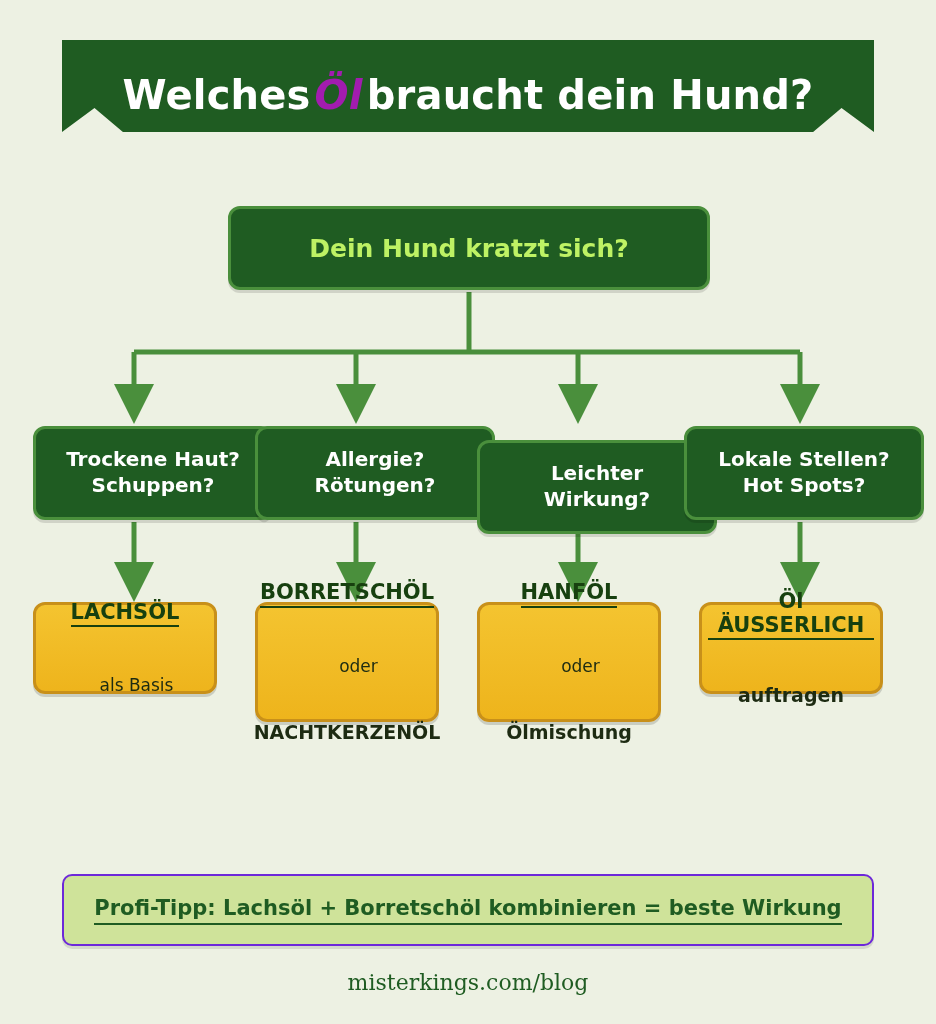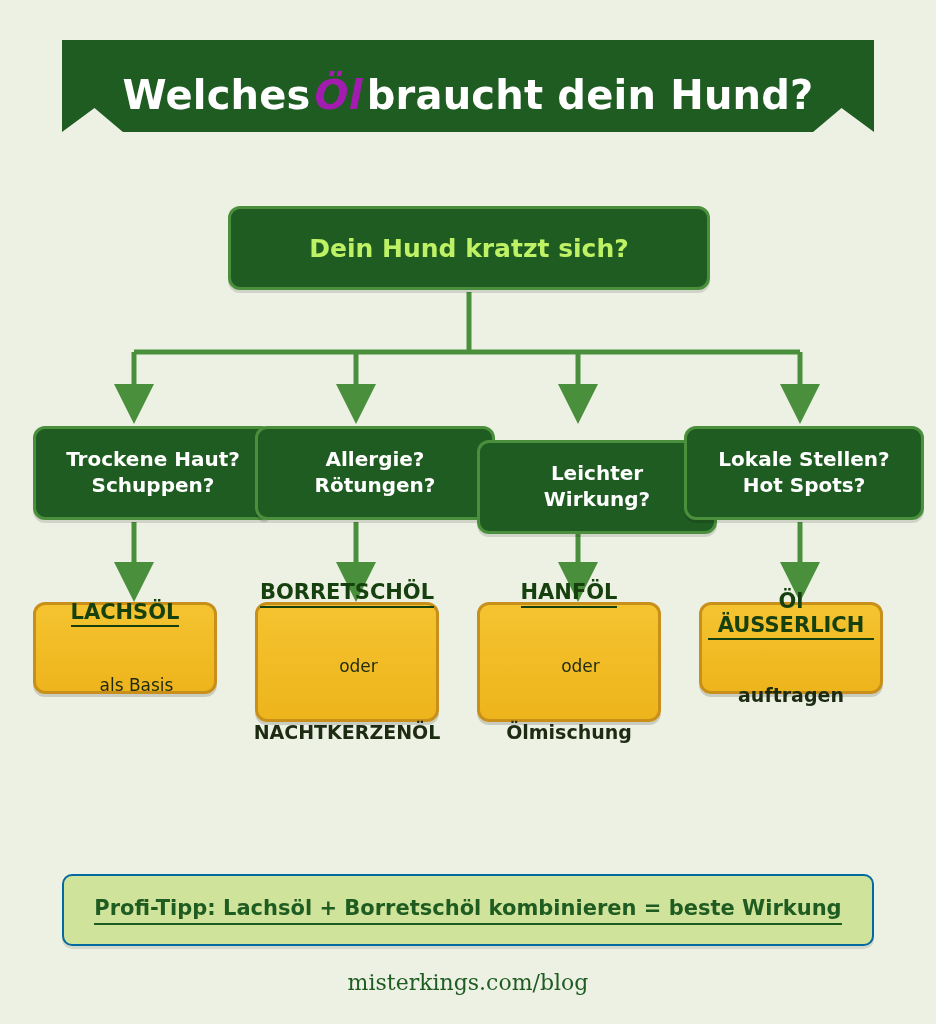--- a/index.html
+++ b/index.html
@@ -155,21 +155,21 @@
 
   
   .tip {
     position: absolute;
     left: 62px;
     top: 874px;
     width: 812px;
     height: 72px;
     box-sizing: border-box;
     background: #cfe39a;
-    border: 2px solid #0369a1;
+    border: 2px solid #6d28d9;
     border-radius: 10px;
     display: flex;
     align-items: center;
     justify-content: center;
     color: #1f5c22;
     font-size: 21px;
     font-weight: bold;
     box-shadow: 0 3px 0 rgba(0,0,0,0.10);
   }
   .tip span {

